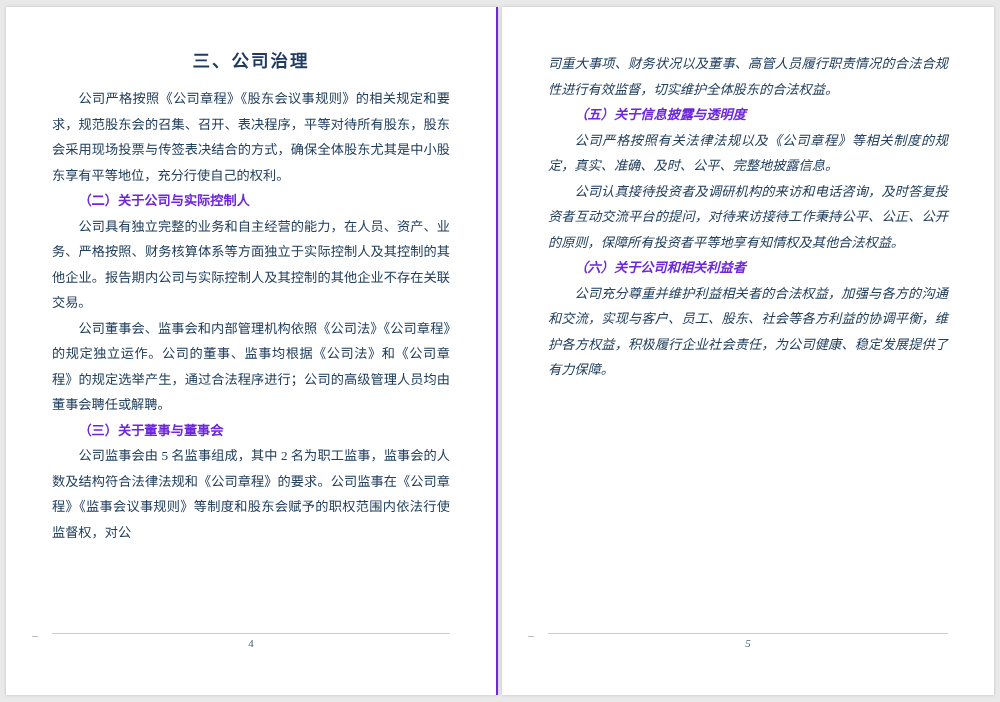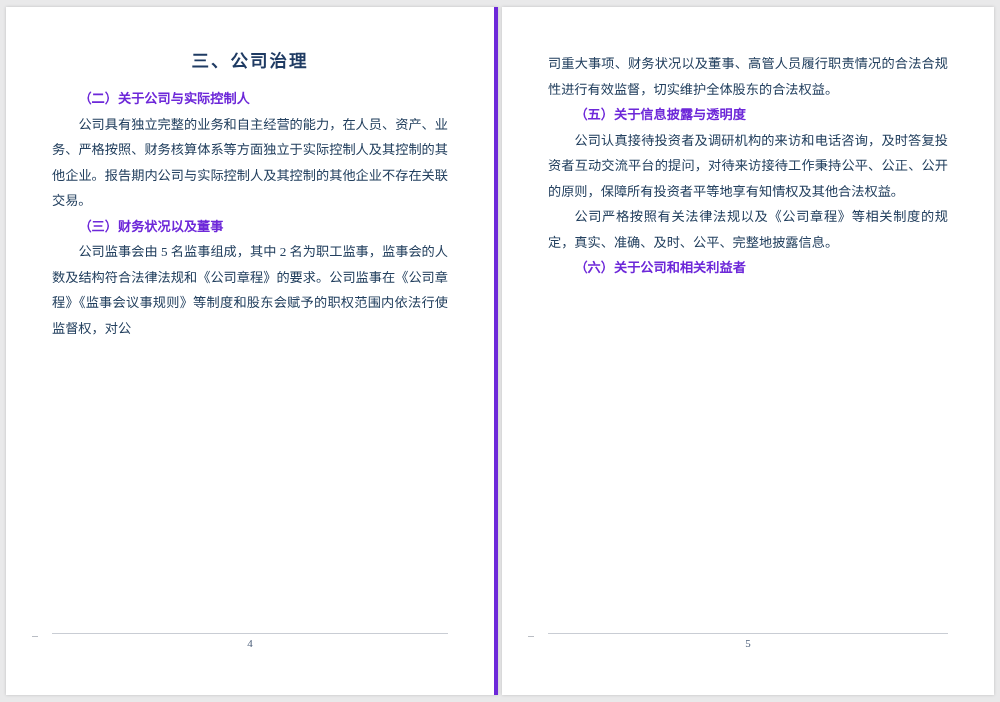--- a/index.html
+++ b/index.html
@@ -24,25 +24,26 @@
     position: relative;
     background: #ffffff;
     box-sizing: border-box;
     height: 688px;
     margin-top: 7px;
     box-shadow: 0 0 3px rgba(0,0,0,0.18);
   }
   .page-left {
     width: 492px;
     margin-left: 6px;
-    border-right: 4px solid #6d28d9;
+    border-right: 2px solid #6d28d9;
   }
   .page-right {
     width: 492px;
     margin-left: 4px;
+    font-style: italic;
   }
   .page-inner {
     padding: 22px 46px 0 46px;
     height: 100%;
     box-sizing: border-box;
     position: relative;
   }
   h1.doc-title {
     font-size: 17.5px;
     font-weight: bold;
@@ -110,41 +111,44 @@
 </style>
 </head>
 <body>
 
 <div class="spread">
 
   <div class="page page-left">
     <div class="page-inner">
       <h1 class="doc-title">三、公司治理</h1>
 
+      <p class="para">公司严格按照《公司章程》《股东会议事规则》的相关规定和要求，规范股东会的召集、召开、表决程序，平等对待所有股东，股东会采用现场投票与传签表决结合的方式，确保全体股东尤其是中小股东享有平等地位，充分行使自己的权利。</p>
       <p class="sub-head">（二）关于公司与实际控制人</p>
       <p class="para">公司具有独立完整的业务和自主经营的能力，在人员、资产、业务、严格按照、财务核算体系等方面独立于实际控制人及其控制的其他企业。报告期内公司与实际控制人及其控制的其他企业不存在关联交易。</p>
-      <p class="sub-head">（三）财务状况以及董事</p>
+      <p class="para">公司董事会、监事会和内部管理机构依照《公司法》《公司章程》的规定独立运作。公司的董事、监事均根据《公司法》和《公司章程》的规定选举产生，通过合法程序进行；公司的高级管理人员均由董事会聘任或解聘。</p>
+      <p class="sub-head">（三）关于董事与董事会</p>
       <p class="para">公司监事会由 5 名监事组成，其中 2 名为职工监事，监事会的人数及结构符合法律法规和《公司章程》的要求。公司监事在《公司章程》《监事会议事规则》等制度和股东会赋予的职权范围内依法行使监督权，对公</p>
 
       <div class="fold-mark fold-left"></div>
       <div class="page-footer">
         <div class="footer-rule"></div>
         <div class="page-number">4</div>
       </div>
     </div>
   </div>
 
   <div class="page page-right">
     <div class="page-inner">
       <div style="height:22px"></div>
       <p class="para cont">司重大事项、财务状况以及董事、高管人员履行职责情况的合法合规性进行有效监督，切实维护全体股东的合法权益。</p>
       <p class="sub-head">（五）关于信息披露与透明度</p>
+      <p class="para">公司严格按照有关法律法规以及《公司章程》等相关制度的规定，真实、准确、及时、公平、完整地披露信息。</p>
       <p class="para">公司认真接待投资者及调研机构的来访和电话咨询，及时答复投资者互动交流平台的提问，对待来访接待工作秉持公平、公正、公开的原则，保障所有投资者平等地享有知情权及其他合法权益。</p>
-      <p class="para">公司严格按照有关法律法规以及《公司章程》等相关制度的规定，真实、准确、及时、公平、完整地披露信息。</p>
       <p class="sub-head">（六）关于公司和相关利益者</p>
+      <p class="para">公司充分尊重并维护利益相关者的合法权益，加强与各方的沟通和交流，实现与客户、员工、股东、社会等各方利益的协调平衡，维护各方权益，积极履行企业社会责任，为公司健康、稳定发展提供了有力保障。</p>
 
       <div class="fold-mark fold-right"></div>
       <div class="page-footer">
         <div class="footer-rule"></div>
         <div class="page-number">5</div>
       </div>
     </div>
   </div>
 
 </div>

